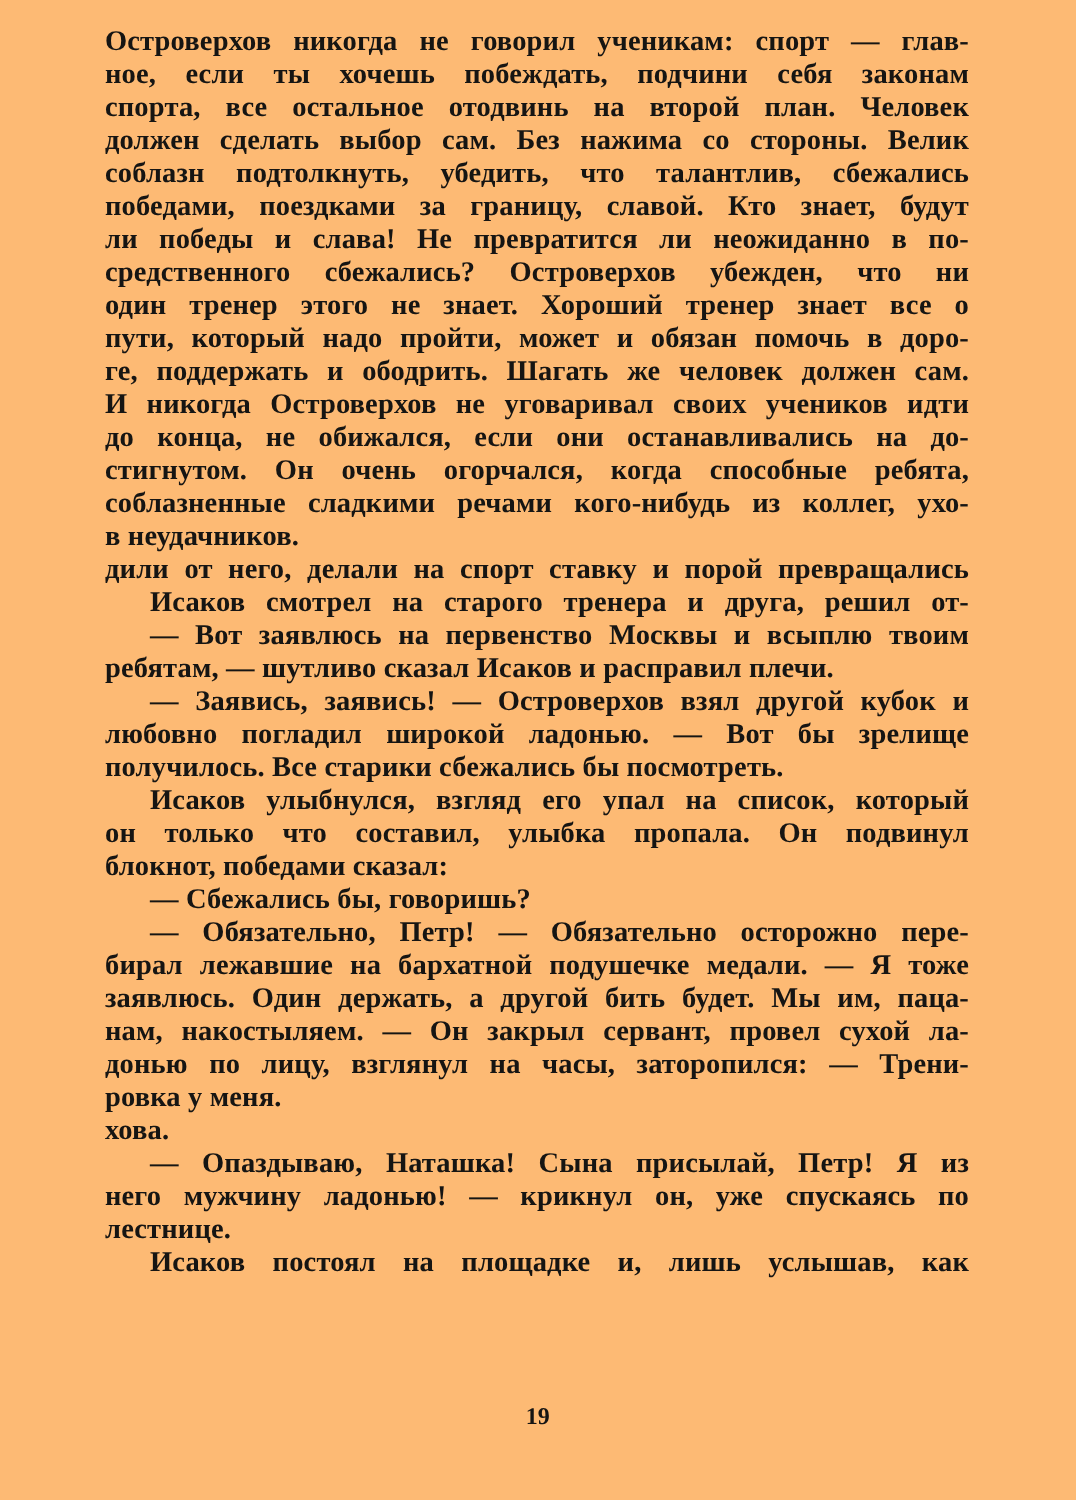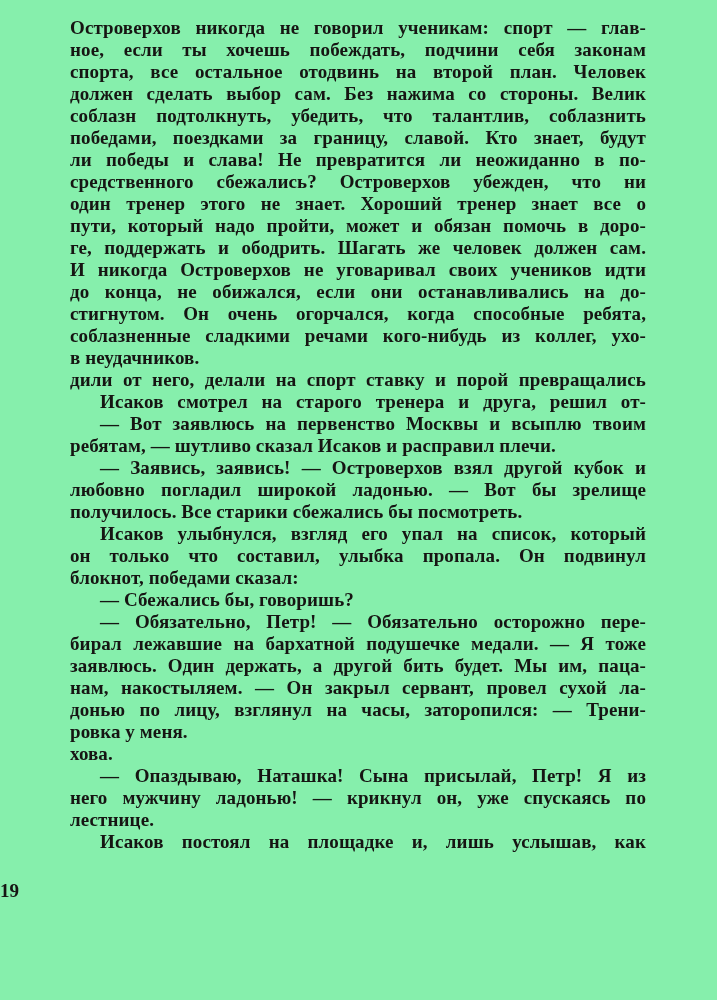--- a/index.html
+++ b/index.html
@@ -5,21 +5,21 @@
   html, body {
     margin: 0;
     padding: 0;
     background: #e8e8e4;
   }
   .book-page {
     position: relative;
     width: 717px;
     height: 1000px;
     margin: 0 auto;
-    background: #86efac;
+    background: #fdba74;
     overflow: hidden;
     font-family: "Liberation Serif", "DejaVu Serif", serif;
     color: #161513;
   }
   .page-text {
     position: absolute;
     top: 17px;
     left: 70px;
     width: 576px;
     font-size: 19px;
@@ -36,38 +36,38 @@
   }
   .line.end {
     text-align-last: left;
   }
   .line.indent {
     padding-left: 30px;
     width: 546px;
   }
   .page-number {
     position: absolute;
-    top: 880px;
+    top: 936px;
     left: 0;
     width: 100%;
-    text-align: left;
-    font-size: 19px;
+    text-align: center;
+    font-size: 16px;
     font-weight: 700;
   }
 </style>
 </head>
 <body>
 
 <div class="book-page">
   <div class="page-text">
       <div class="line">Островерхов никогда не говорил ученикам: спорт — глав-</div>
       <div class="line">ное, если ты хочешь побеждать, подчини себя законам</div>
       <div class="line">спорта, все остальное отодвинь на второй план. Человек</div>
       <div class="line">должен сделать выбор сам. Без нажима со стороны. Велик</div>
-      <div class="line">соблазн подтолкнуть, убедить, что талантлив, соблазнить</div>
+      <div class="line">соблазн подтолкнуть, убедить, что талантлив, сбежались</div>
       <div class="line">победами, поездками за границу, славой. Кто знает, будут</div>
       <div class="line">ли победы и слава! Не превратится ли неожиданно в по-</div>
       <div class="line">средственного сбежались? Островерхов убежден, что ни</div>
       <div class="line">один тренер этого не знает. Хороший тренер знает все о</div>
       <div class="line">пути, который надо пройти, может и обязан помочь в доро-</div>
       <div class="line">ге, поддержать и ободрить. Шагать же человек должен сам.</div>
       <div class="line">И никогда Островерхов не уговаривал своих учеников идти</div>
       <div class="line">до конца, не обижался, если они останавливались на до-</div>
       <div class="line">стигнутом. Он очень огорчался, когда способные ребята,</div>
       <div class="line">соблазненные сладкими речами кого-нибудь из коллег, ухо-</div>

